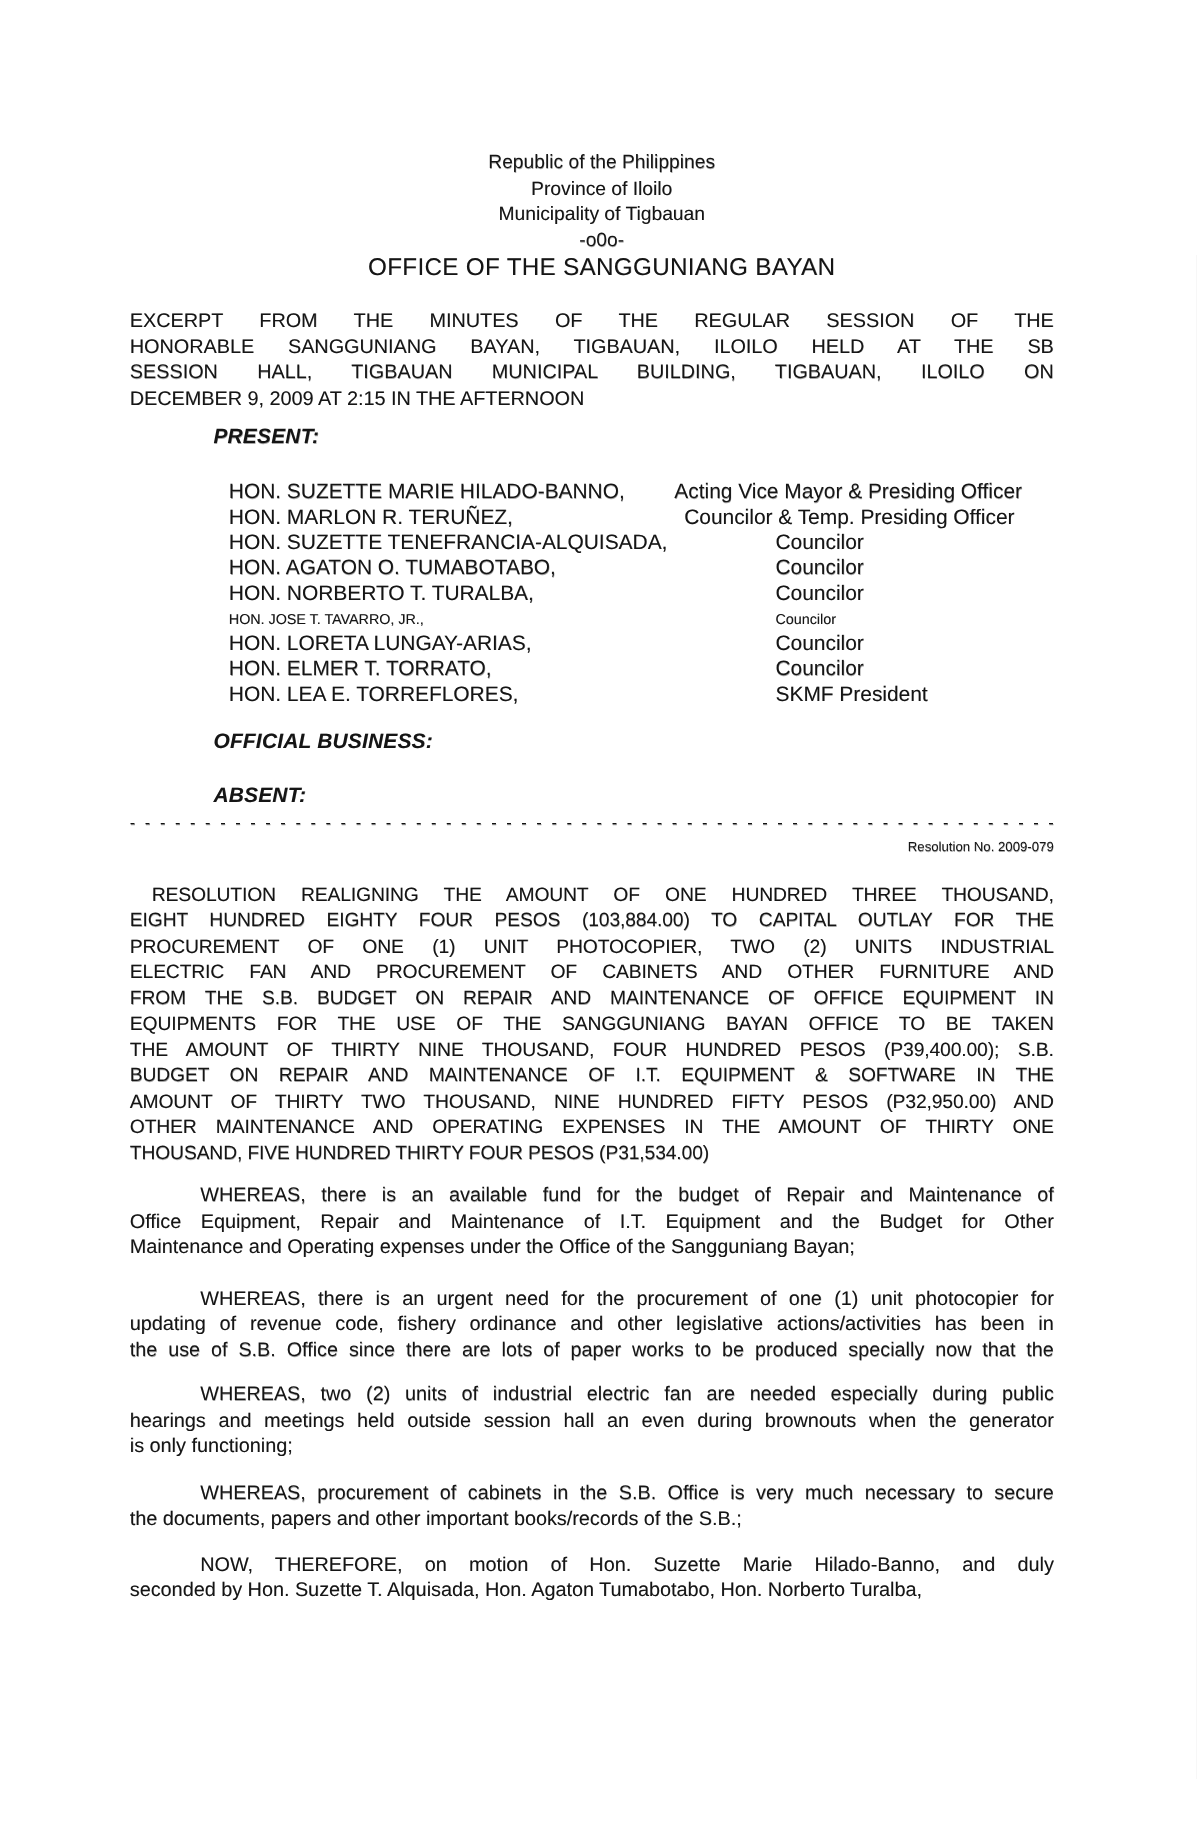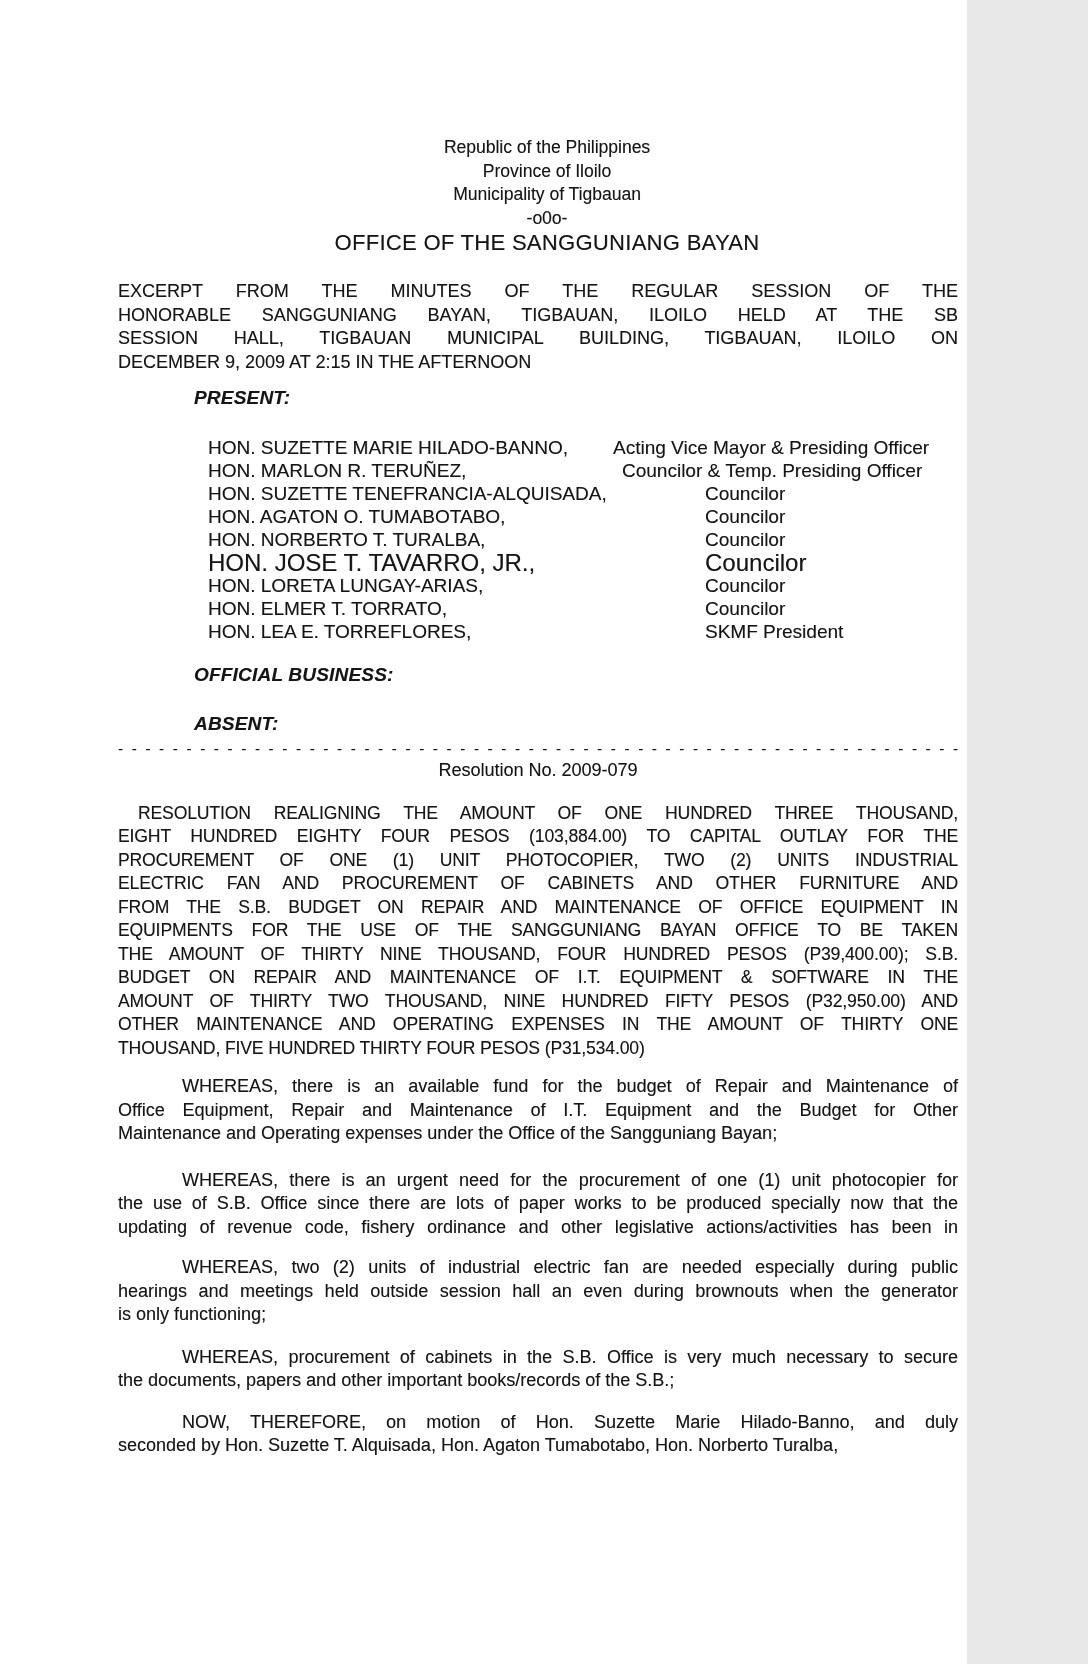--- a/index.html
+++ b/index.html
@@ -1,18 +1,18 @@
 <!DOCTYPE html>
 <html><head>
 <meta charset="utf-8">
 <style>
   html,body{margin:0;padding:0;background:#e8e8e8;}
   .page{
     position:relative;
-    width:967px;height:1664px;
+    width:1088px;height:1664px;
     background:#ffffff;
     font-family:"Liberation Sans","DejaVu Sans",sans-serif;
     color:#151515;
     text-shadow:0.3px 0.3px 0.45px rgba(0,0,0,0.35);
     overflow:hidden;
   }
   .content{
     position:absolute;left:118px;top:136px;width:840px;
     font-size:18px;line-height:23.5px;
   }
@@ -32,28 +32,28 @@
   .lbl-ob{margin-top:20px;}
   .lbl-abs{margin-top:25px;}
   
   .roster{margin-top:26px;}
   .prow{position:relative;line-height:23px;font-size:19px;padding-left:90px;}
   .prow .ttl{position:absolute;top:0;}
   .t495{left:495px;text-align:right;}
   .t504{left:504px;}
   .t587{left:587px;}
   .t489{left:489px;}
-  .prow.lg{font-size:24px;line-height:23px;}
+  .prow.lg{font-size:13px;line-height:23px;}
   
   .divider{
     margin-top:3px;font-size:15px;line-height:20px;
     text-align:justify;text-align-last:justify;
     white-space:normal;color:#111;
   }
-  .res-no{text-align:center;font-size:18px;line-height:23.5px;}
+  .res-no{text-align:right;font-size:12px;line-height:23.5px;}
   .res-title{margin-top:19px;font-size:17.5px;letter-spacing:-0.1px;}
   .res-title .jl.first{text-indent:20px;}
   .para{font-size:18px;}
   .para .jl.first{text-indent:64px;}
   .p-w1{margin-top:15px;}
   .p-w2{margin-top:23px;}
   .p-w3{margin-top:17px;}
   .p-w4{margin-top:19px;}
   .p-now{margin-top:18px;}
 </style>
@@ -114,22 +114,22 @@
         <div class="jl last">THOUSAND, FIVE HUNDRED THIRTY FOUR PESOS (P31,534.00)</div>
       </div>
 
     <div class="para p-w1">
         <div class="jl first">WHEREAS, there is an available fund for the budget of Repair and Maintenance of</div>
         <div class="jl">Office Equipment, Repair and Maintenance of I.T. Equipment and the Budget for Other</div>
         <div class="jl last">Maintenance and Operating expenses under the Office of the Sangguniang Bayan;</div>
       </div>
     <div class="para p-w2">
         <div class="jl first">WHEREAS, there is an urgent need for the procurement of one (1) unit photocopier for</div>
+        <div class="jl">updating of revenue code, fishery ordinance and other legislative actions/activities has been in</div>
         <div class="jl">the use of S.B. Office since there are lots of paper works to be produced specially now that the</div>
-        <div class="jl">updating of revenue code, fishery ordinance and other legislative actions/activities has been in</div>
       </div>
     <div class="para p-w3">
         <div class="jl first">WHEREAS, two (2) units of industrial electric fan are needed especially during public</div>
         <div class="jl">hearings and meetings held outside session hall an even during brownouts when the generator</div>
         <div class="jl last">is only functioning;</div>
       </div>
     <div class="para p-w4">
         <div class="jl first">WHEREAS, procurement of cabinets in the S.B. Office is very much necessary to secure</div>
         <div class="jl last">the documents, papers and other important books/records of the S.B.;</div>
       </div>

